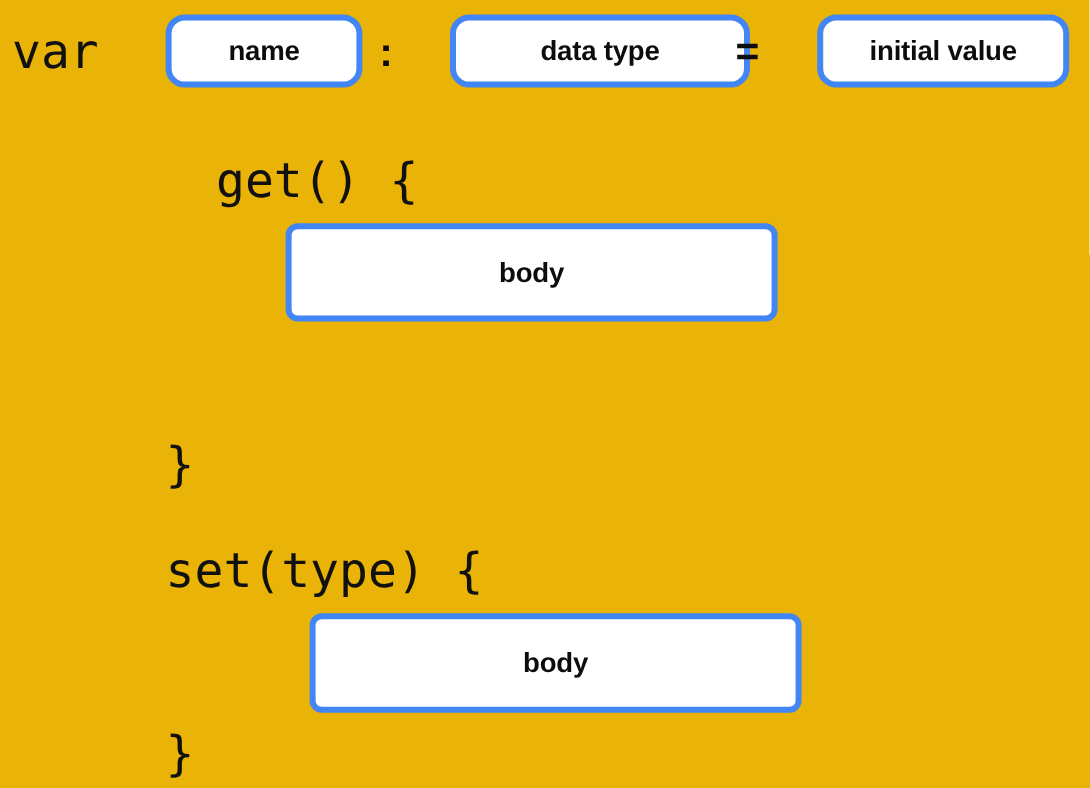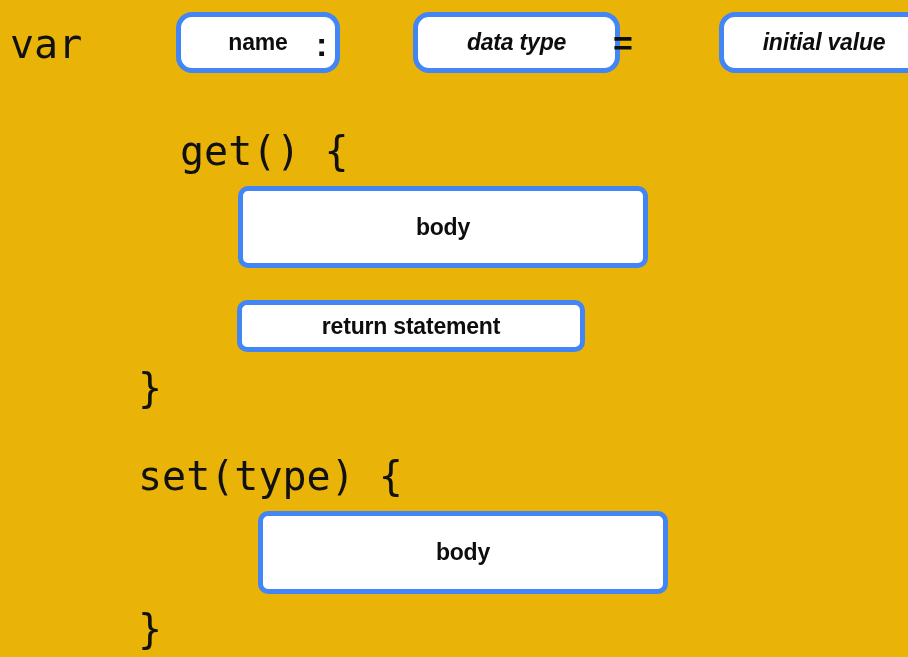--- a/index.html
+++ b/index.html
@@ -38,21 +38,21 @@
     justify-content: center;
   }
   .box > .box-label {
     font-family: "Liberation Sans", sans-serif;
     font-weight: 700;
     color: #0d0d0d;
     font-size: 23px;
     letter-spacing: -0.2px;
     white-space: nowrap;
   }
-  .box.pill { border-radius: 16px; margin-left: 38px; }
+  .box.pill { border-radius: 16px; }
   .box.soft { border-radius: 10px; }
   
   .punct {
     position: absolute;
     font-family: "Liberation Sans", sans-serif;
     font-weight: 700;
     color: #0d0d0d;
     font-size: 34px;
     line-height: 1;
     white-space: pre;
@@ -64,39 +64,36 @@
 <div id="canvas">
 
   <div class="code" style="left:10px; top:24px;">var</div>
 
   <div class="box pill" style="left:138px; top:12px; width:164px; height:61px;">
     <span class="box-label">name</span>
   </div>
 
   <div class="punct" style="left:316px; top:27px;">:</div>
 
-  <div class="box pill" style="left:375px; top:12px; width:207px; height:61px;font-style:italic;">
+  <div class="box pill" style="left:375px; top:12px; width:250px; height:61px;">
     <span class="box-label">data type</span>
   </div>
 
   <div class="punct" style="left:613px; top:26px;">=</div>
 
-  <div class="box pill" style="left:681px; top:12px; width:210px; height:61px;font-style:italic;">
+  <div class="box pill" style="left:681px; top:12px; width:210px; height:61px;">
     <span class="box-label">initial value</span>
   </div>
 
   <div class="code" style="left:138px; top:131px;margin-left:42px;">get() {</div>
 
   <div class="box soft" style="left:238px; top:186px; width:410px; height:82px;">
     <span class="box-label">body</span>
   </div>
 
-  <div class="box soft" style="left:237px; top:300px; width:348px; height:52px;">
-    <span class="box-label">return statement</span>
-  </div>
 
   <div class="code" style="left:138px; top:368px;">}</div>
 
   <div class="code" style="left:138px; top:456px;">set(type) {</div>
 
   <div class="box soft" style="left:258px; top:511px; width:410px; height:83px;">
     <span class="box-label">body</span>
   </div>
 
   <div class="code" style="left:138px; top:609px;">}</div>

